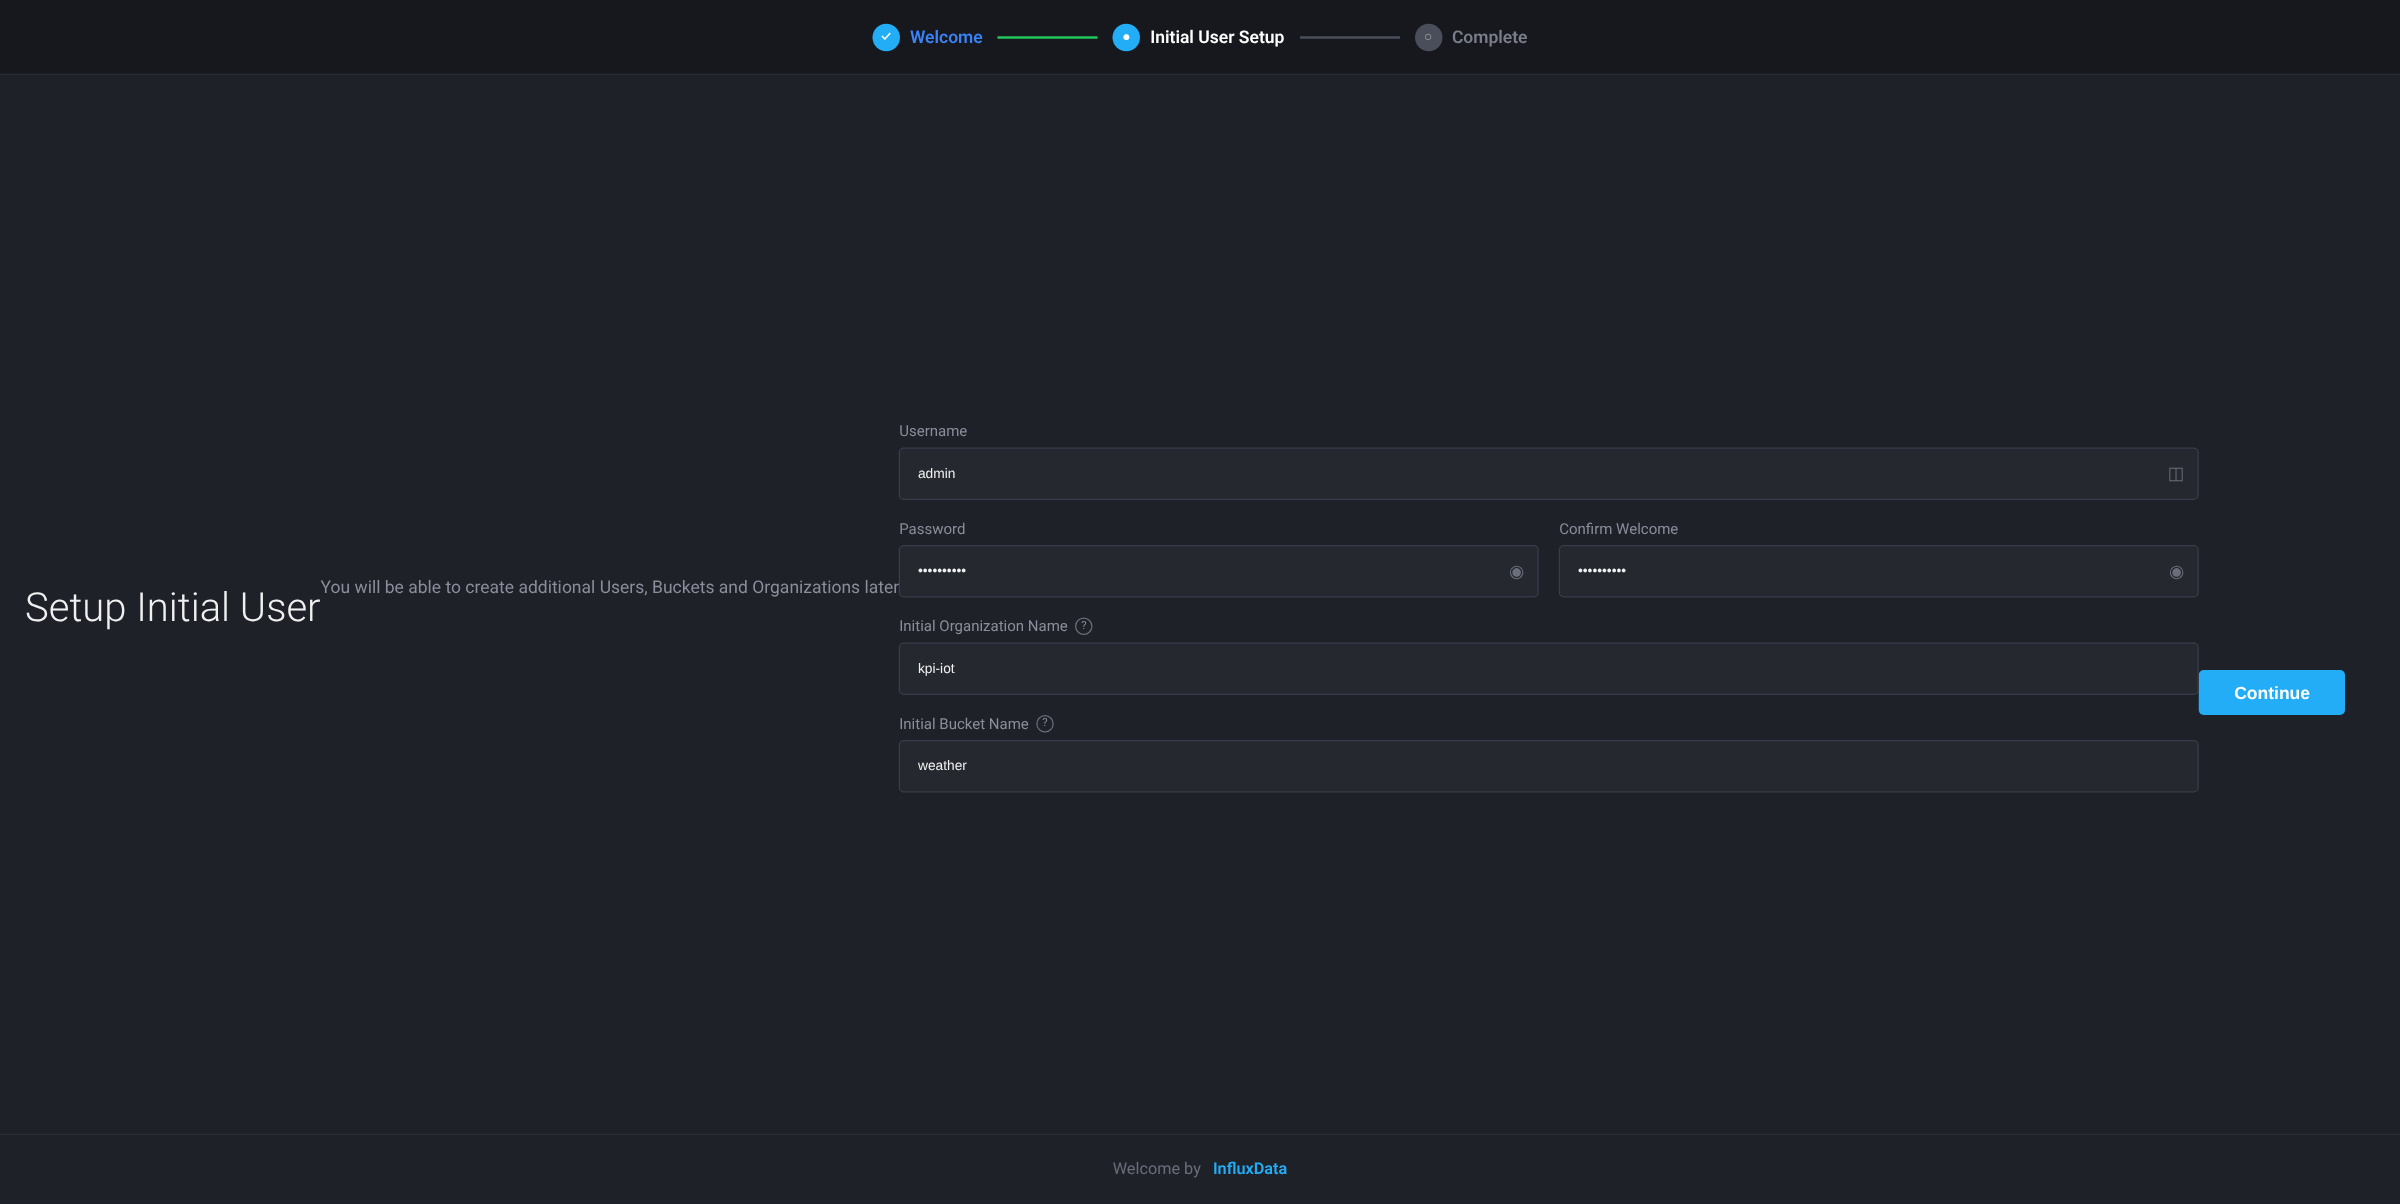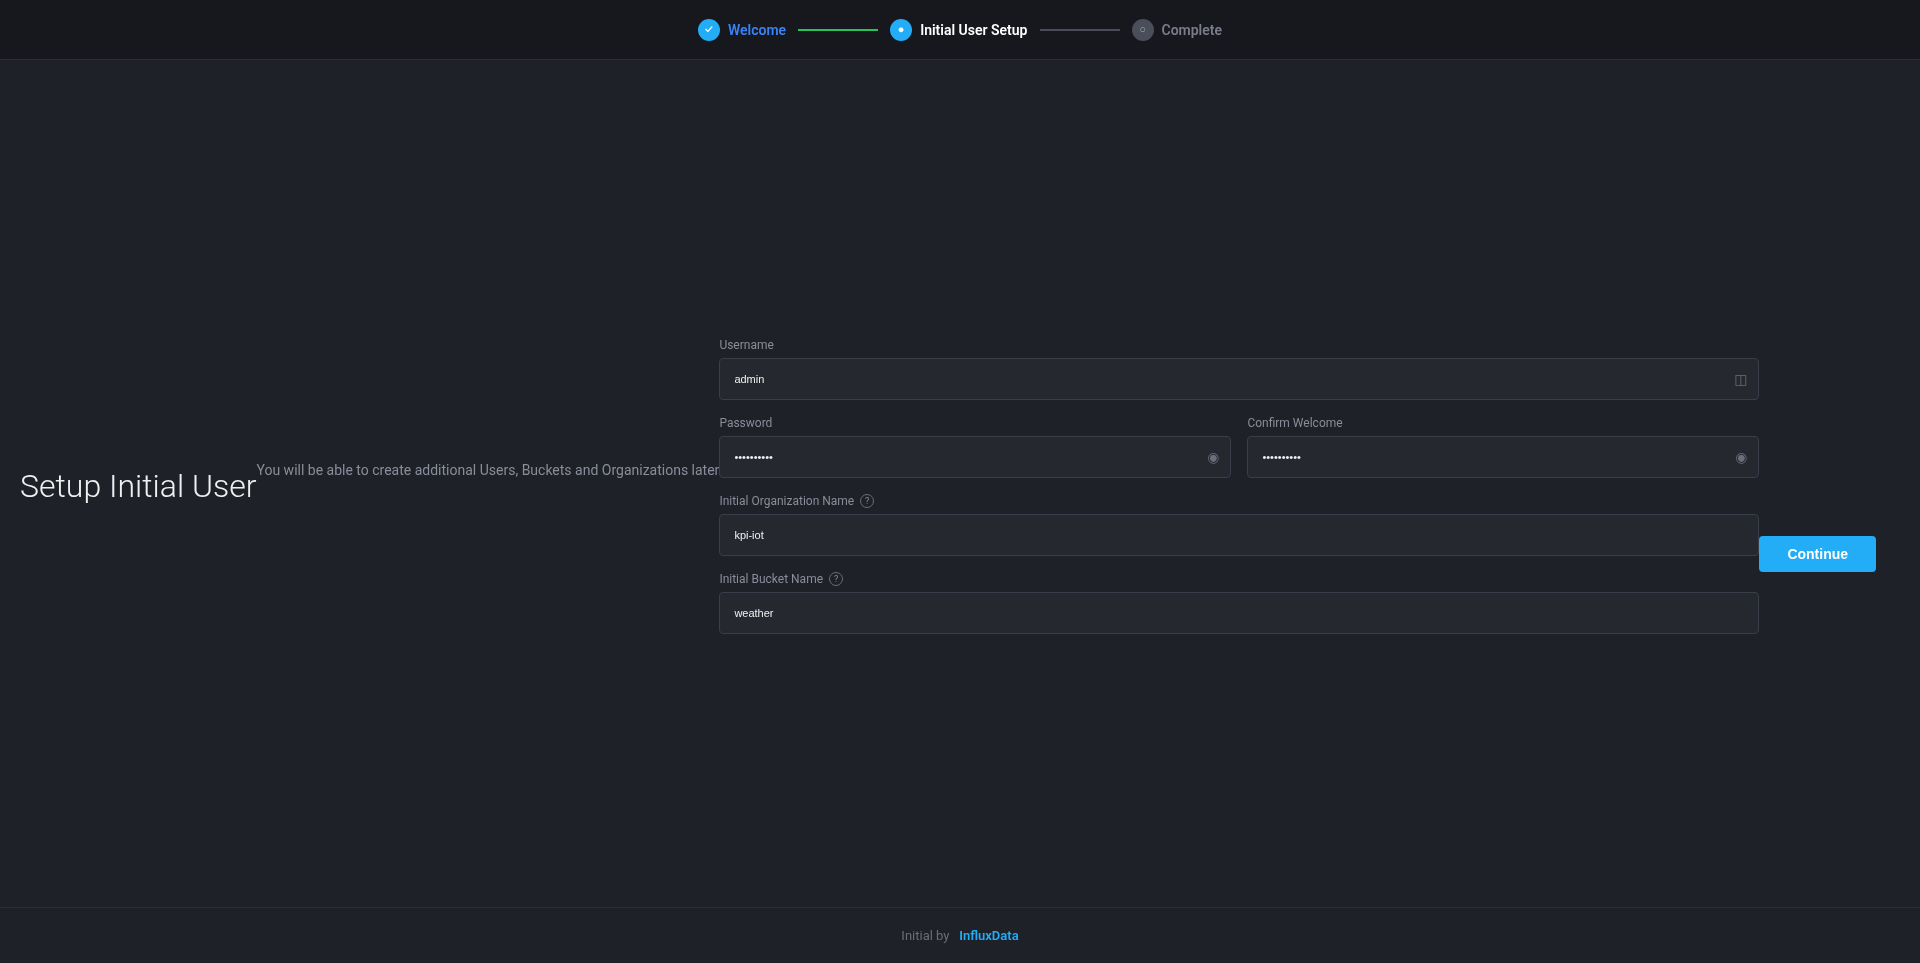--- a/index.html
+++ b/index.html
@@ -309,16 +309,16 @@
 
   </div>
 
   <div class="button-container">
     <button class="continue-button">Continue</button>
   </div>
 
 </main>
 
 <footer class="footer">
-  <span>Initial by</span>
+  <span>Welcome by</span>
   &nbsp;
   <span class="footer-brand">InfluxData</span>
 </footer>
 
 </body></html>

